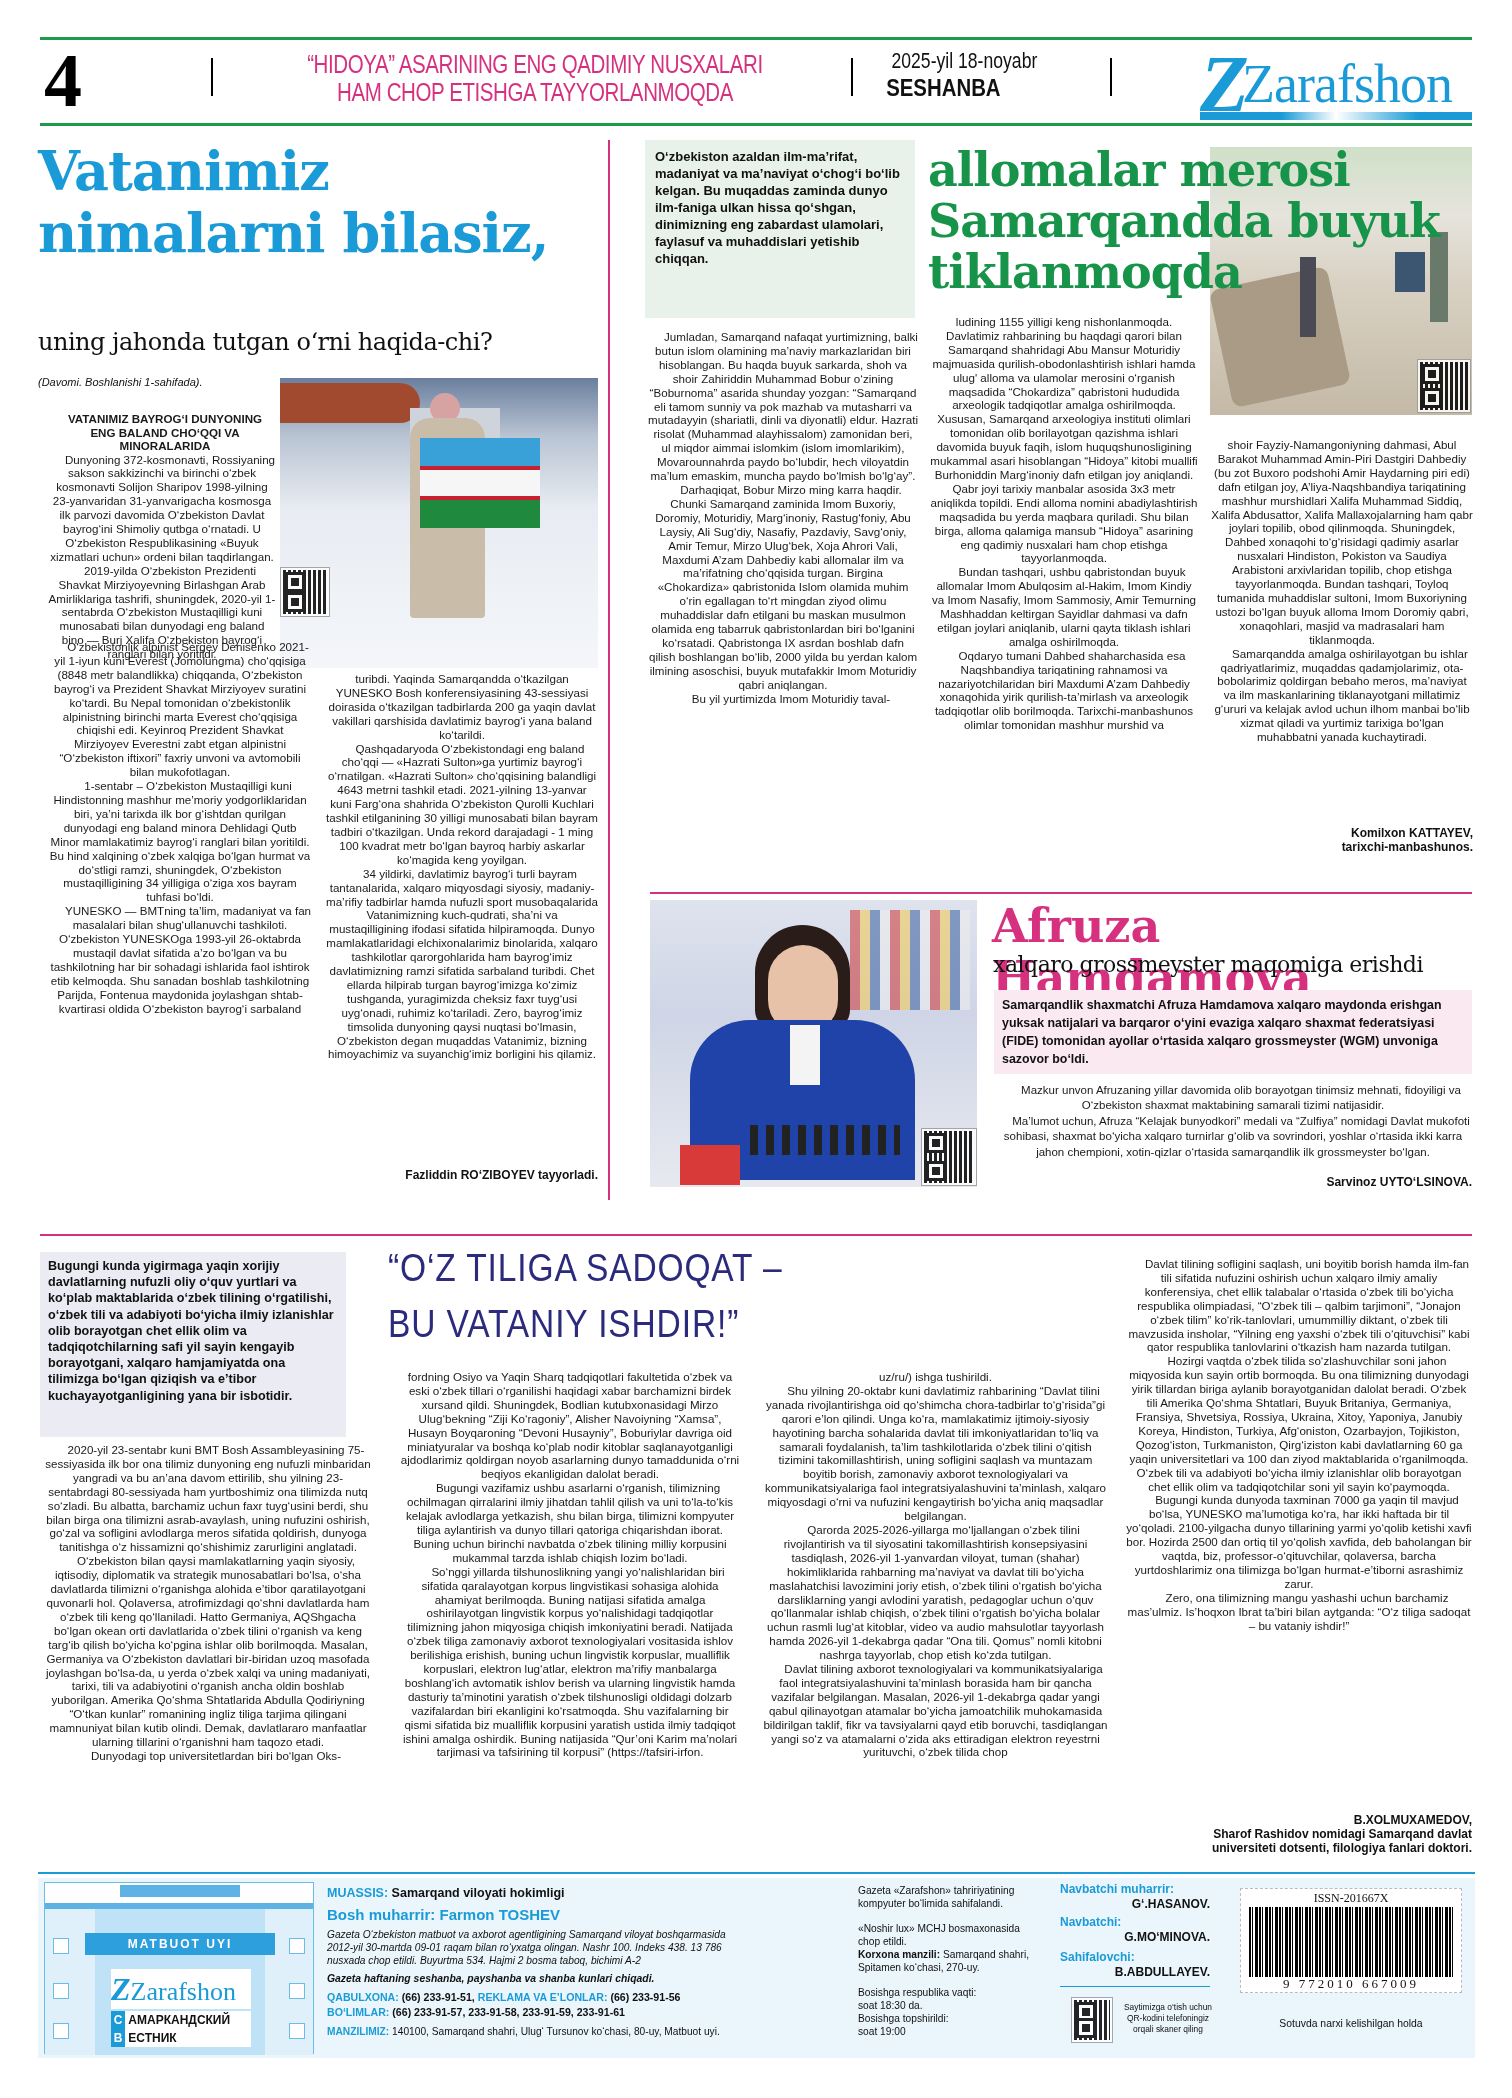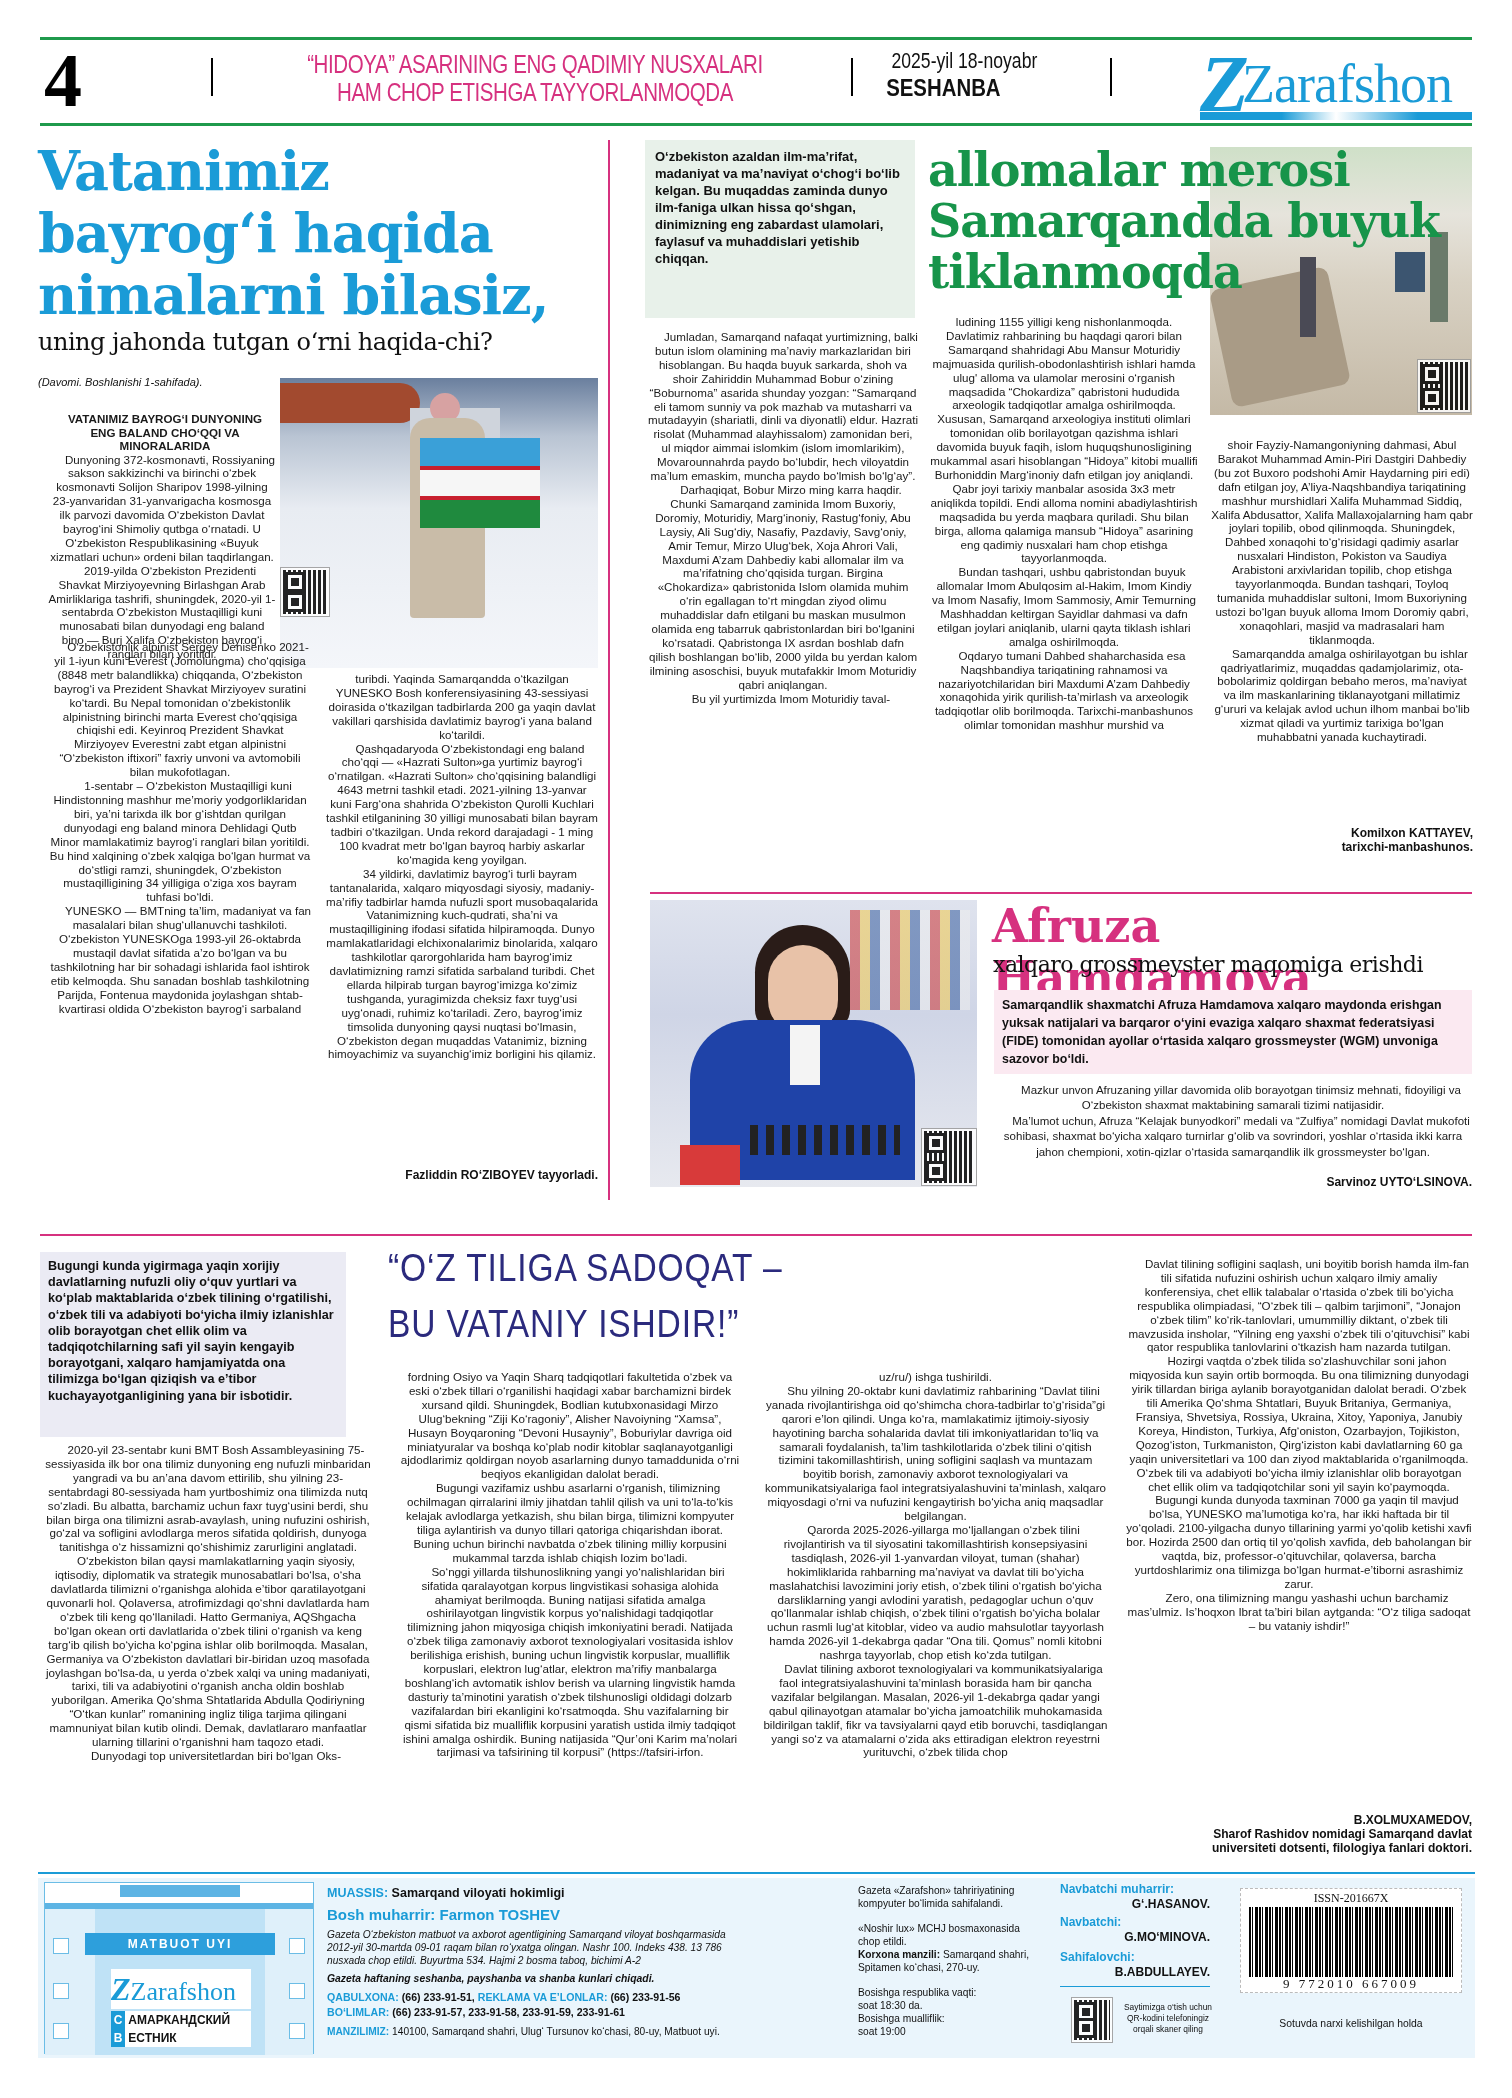--- a/index.html
+++ b/index.html
@@ -40,21 +40,20 @@
 <div class="abs" style="left:1110px;top:58px;width:2px;height:38px;background:#000"></div>
 <div class="abs" style="left:1200px;top:42px;width:272px;height:80px">
   <div class="abs" style="left:0;top:2px;font-family:'Liberation Serif',serif;font-style:italic;font-weight:bold;font-size:80px;line-height:80px;color:#1a9bd7">Z</div>
   <div class="abs" style="left:42px;top:12px;font-family:'Liberation Serif',serif;font-size:54px;line-height:60px;color:#1a9bd7;letter-spacing:-1px">Zarafshon</div>
   <div class="abs" style="left:0;top:70px;width:272px;height:8px;background:linear-gradient(90deg,#1a9bd7 0 30%,#fff 50%,#1a9bd7 80%)"></div>
 </div>
 <div class="hline" style="left:40px;top:123px;width:1432px"></div>
 
 <div class="abs serifhead" style="left:38px;top:140px;width:560px;color:#1a9bd7;font-size:54px;line-height:62px">
   <div>Vatanimiz</div>
-  <div>bayrog‘i haqida</div>
   <div>nimalarni bilasiz,</div>
 </div>
 <div class="abs" style="left:38px;top:327px;width:560px;font-family:'DejaVu Serif',serif;font-size:24px;line-height:30px;letter-spacing:-0.5px">uning jahonda tutgan  o‘rni haqida-chi?</div>
 <div class="abs" style="left:38px;top:376px;font-style:italic;font-size:11px">(Davomi. Boshlanishi 1-sahifada).</div>
 
 <div class="photo" style="left:280px;top:378px;width:318px;height:290px;background:linear-gradient(180deg,#6a7f9e 0%,#b9c4d3 20%,#e8ecf2 45%,#f4f6fa 100%)">
   <div class="abs" style="left:0;top:5px;width:140px;height:40px;background:#a24a2f;border-radius:0 20px 20px 0"></div>
   <div class="abs" style="left:130px;top:30px;width:90px;height:40px;background:#cfd4dc"></div>
   <div class="abs" style="left:150px;top:15px;width:30px;height:30px;border-radius:50%;background:#d7a2a2"></div>
   <div class="abs" style="left:130px;top:40px;width:75px;height:200px;background:#c9bca8;border-radius:20px 20px 4px 4px"></div>
@@ -207,21 +206,21 @@
   <div style="font-weight:bold;font-size:10.6px"><span class="foot-lbl">BO‘LIMLAR:</span> <span>(66) 233-91-57, 233-91-58, 233-91-59, 233-91-61</span></div>
   <div style="margin-top:4px;font-size:10.2px"><span class="foot-lbl">MANZILIMIZ:</span> <span>140100, Samarqand shahri, Ulug‘ Tursunov ko‘chasi, 80-uy, Matbuot uyi.</span></div>
 </div>
 
 <div class="abs" style="left:858px;top:1884px;width:180px;font-size:10.2px;line-height:13px">
   <div>Gazeta «Zarafshon» tahririyatining kompyuter bo‘limida sahifalandi.</div>
   <div style="margin-top:12px">«Noshir lux» MCHJ bosmaxonasida chop etildi.</div>
   <div><b>Korxona manzili:</b> <span>Samarqand shahri, Spitamen ko‘chasi, 270-uy.</span></div>
   <div style="margin-top:12px">Bosishga respublika vaqti:</div>
   <div>soat 18:30 da.</div>
-  <div>Bosishga mualliflik:</div>
+  <div>Bosishga topshirildi:</div>
   <div>soat 19:00</div>
 </div>
 
 <div class="abs" style="left:1060px;top:1882px;width:150px;font-size:12px;line-height:15px">
   <div class="foot-lbl">Navbatchi muharrir:</div>
   <div style="text-align:right;font-weight:bold">G‘.HASANOV.</div>
   <div class="foot-lbl" style="margin-top:3px">Navbatchi:</div>
   <div style="text-align:right;font-weight:bold">G.MO‘MINOVA.</div>
   <div class="foot-lbl" style="margin-top:5px">Sahifalovchi:</div>
   <div style="text-align:right;font-weight:bold">B.ABDULLAYEV.</div>

